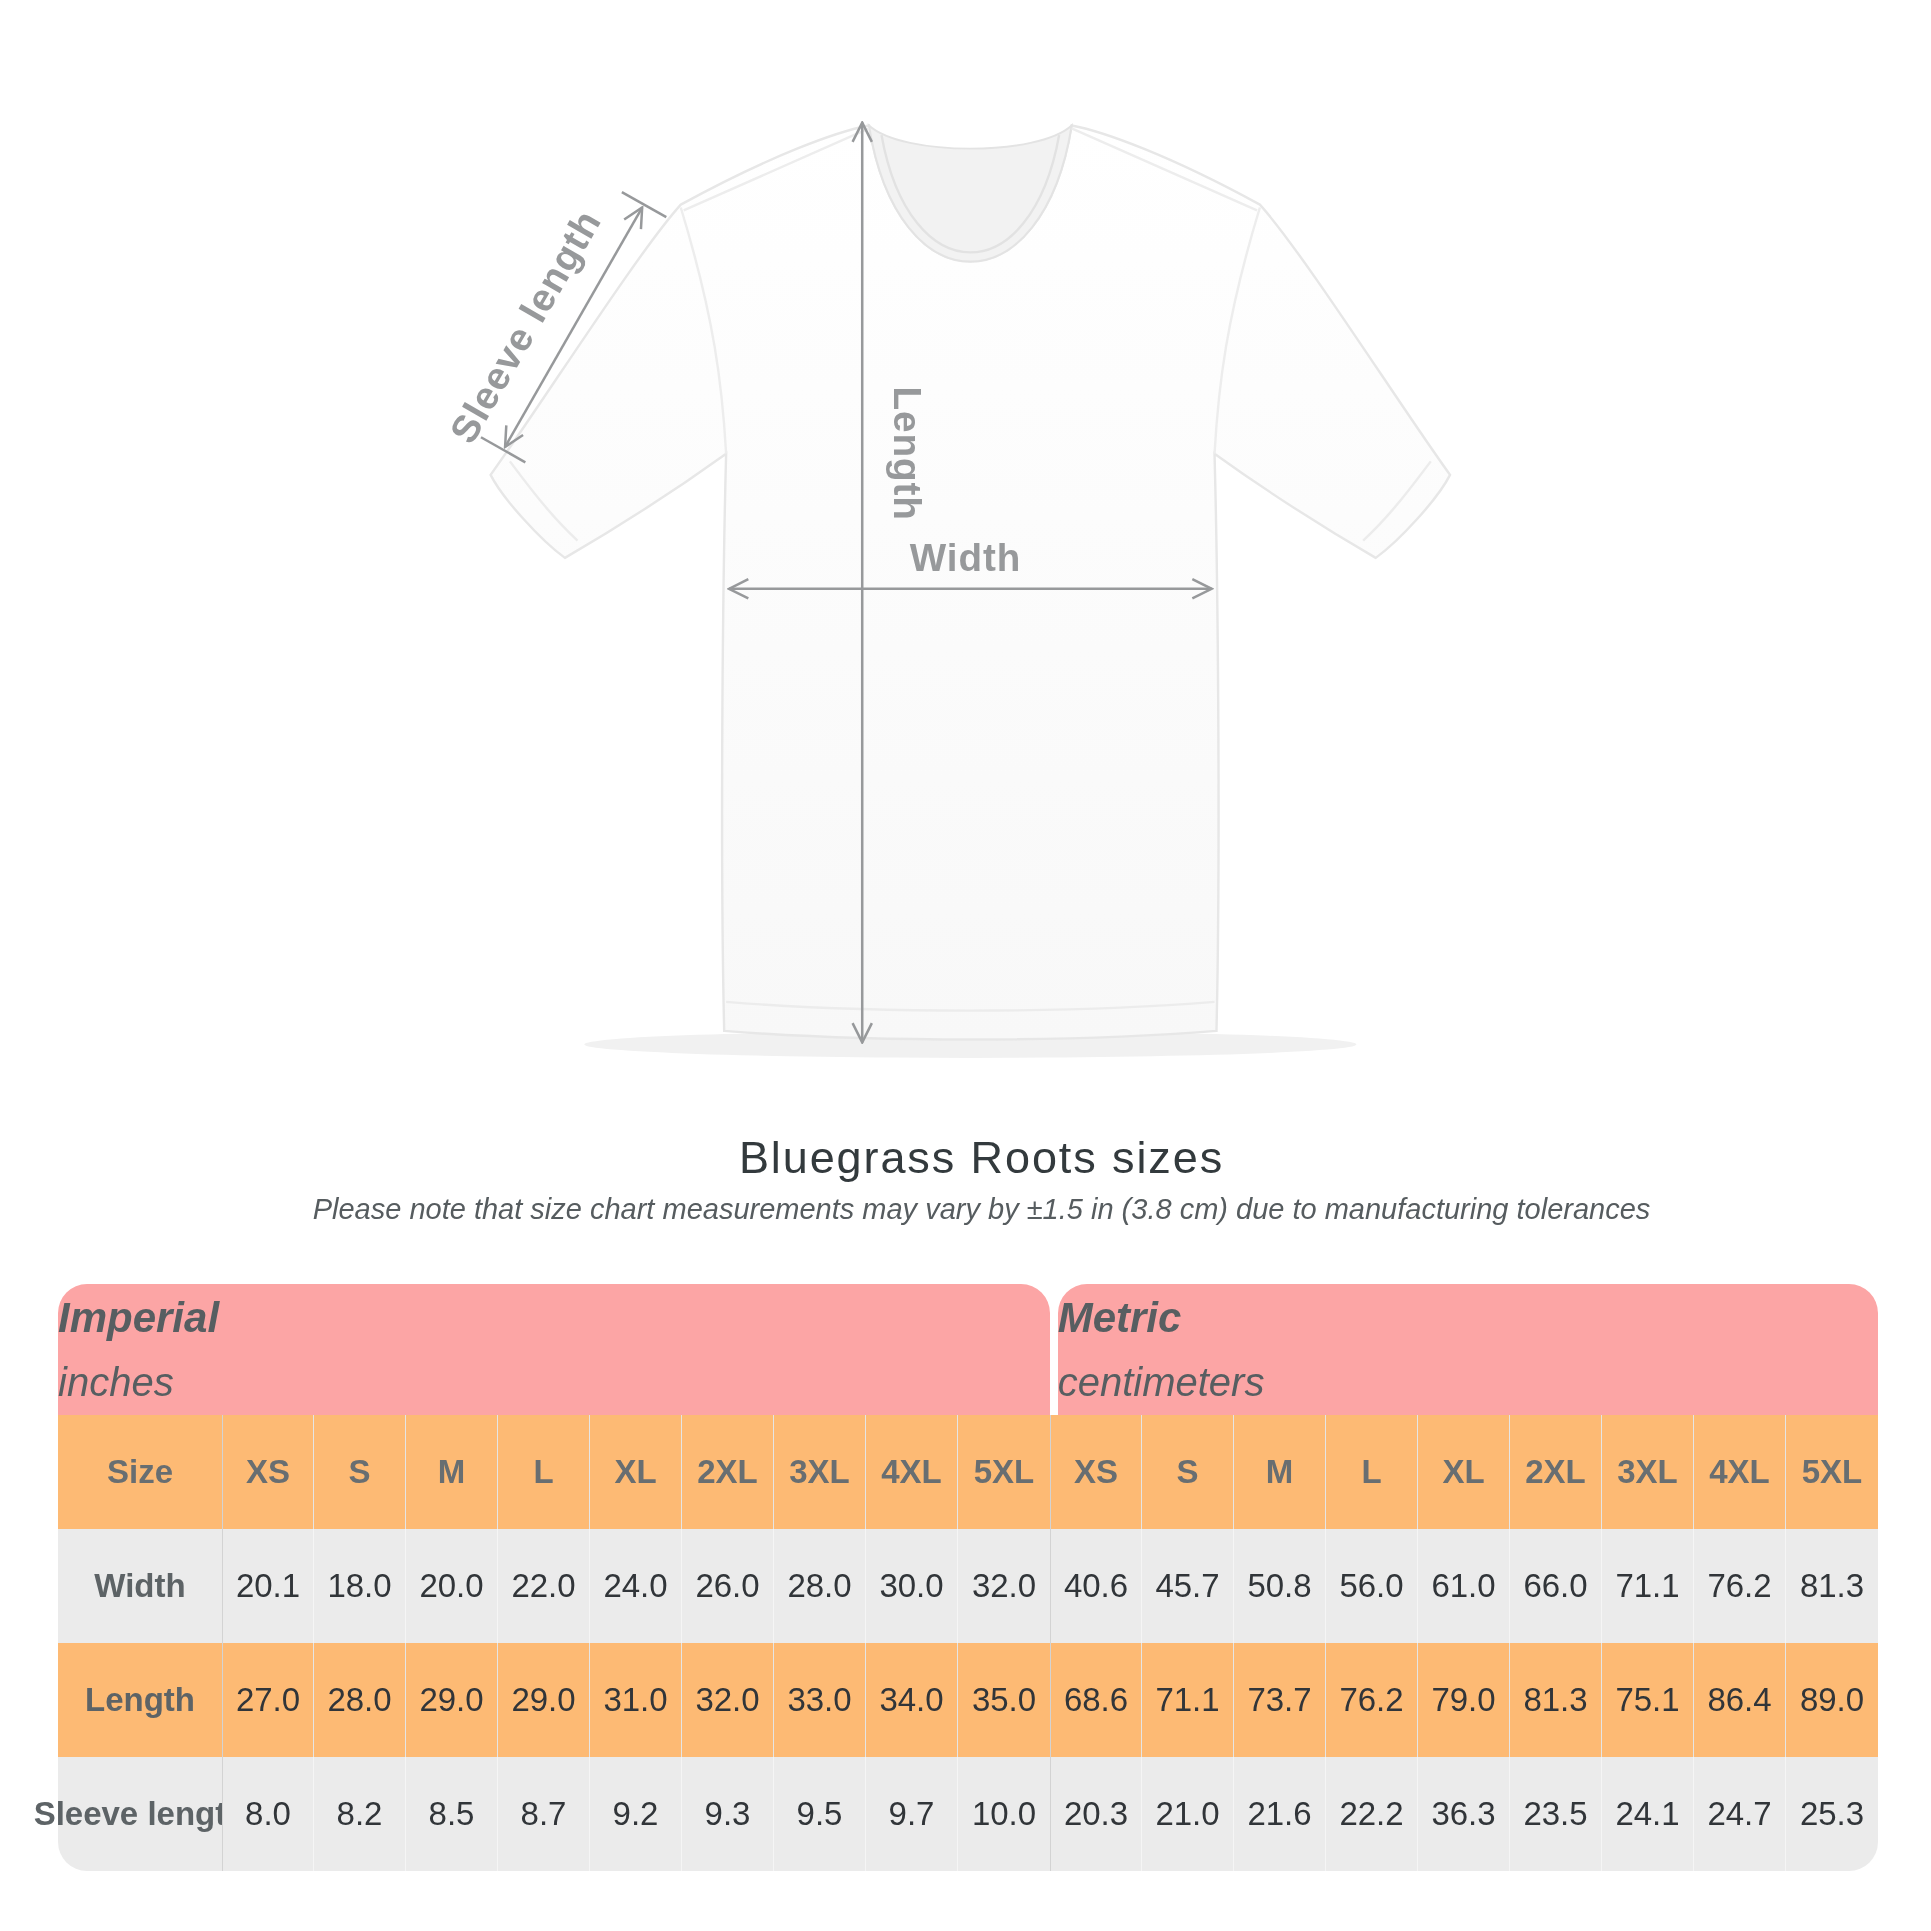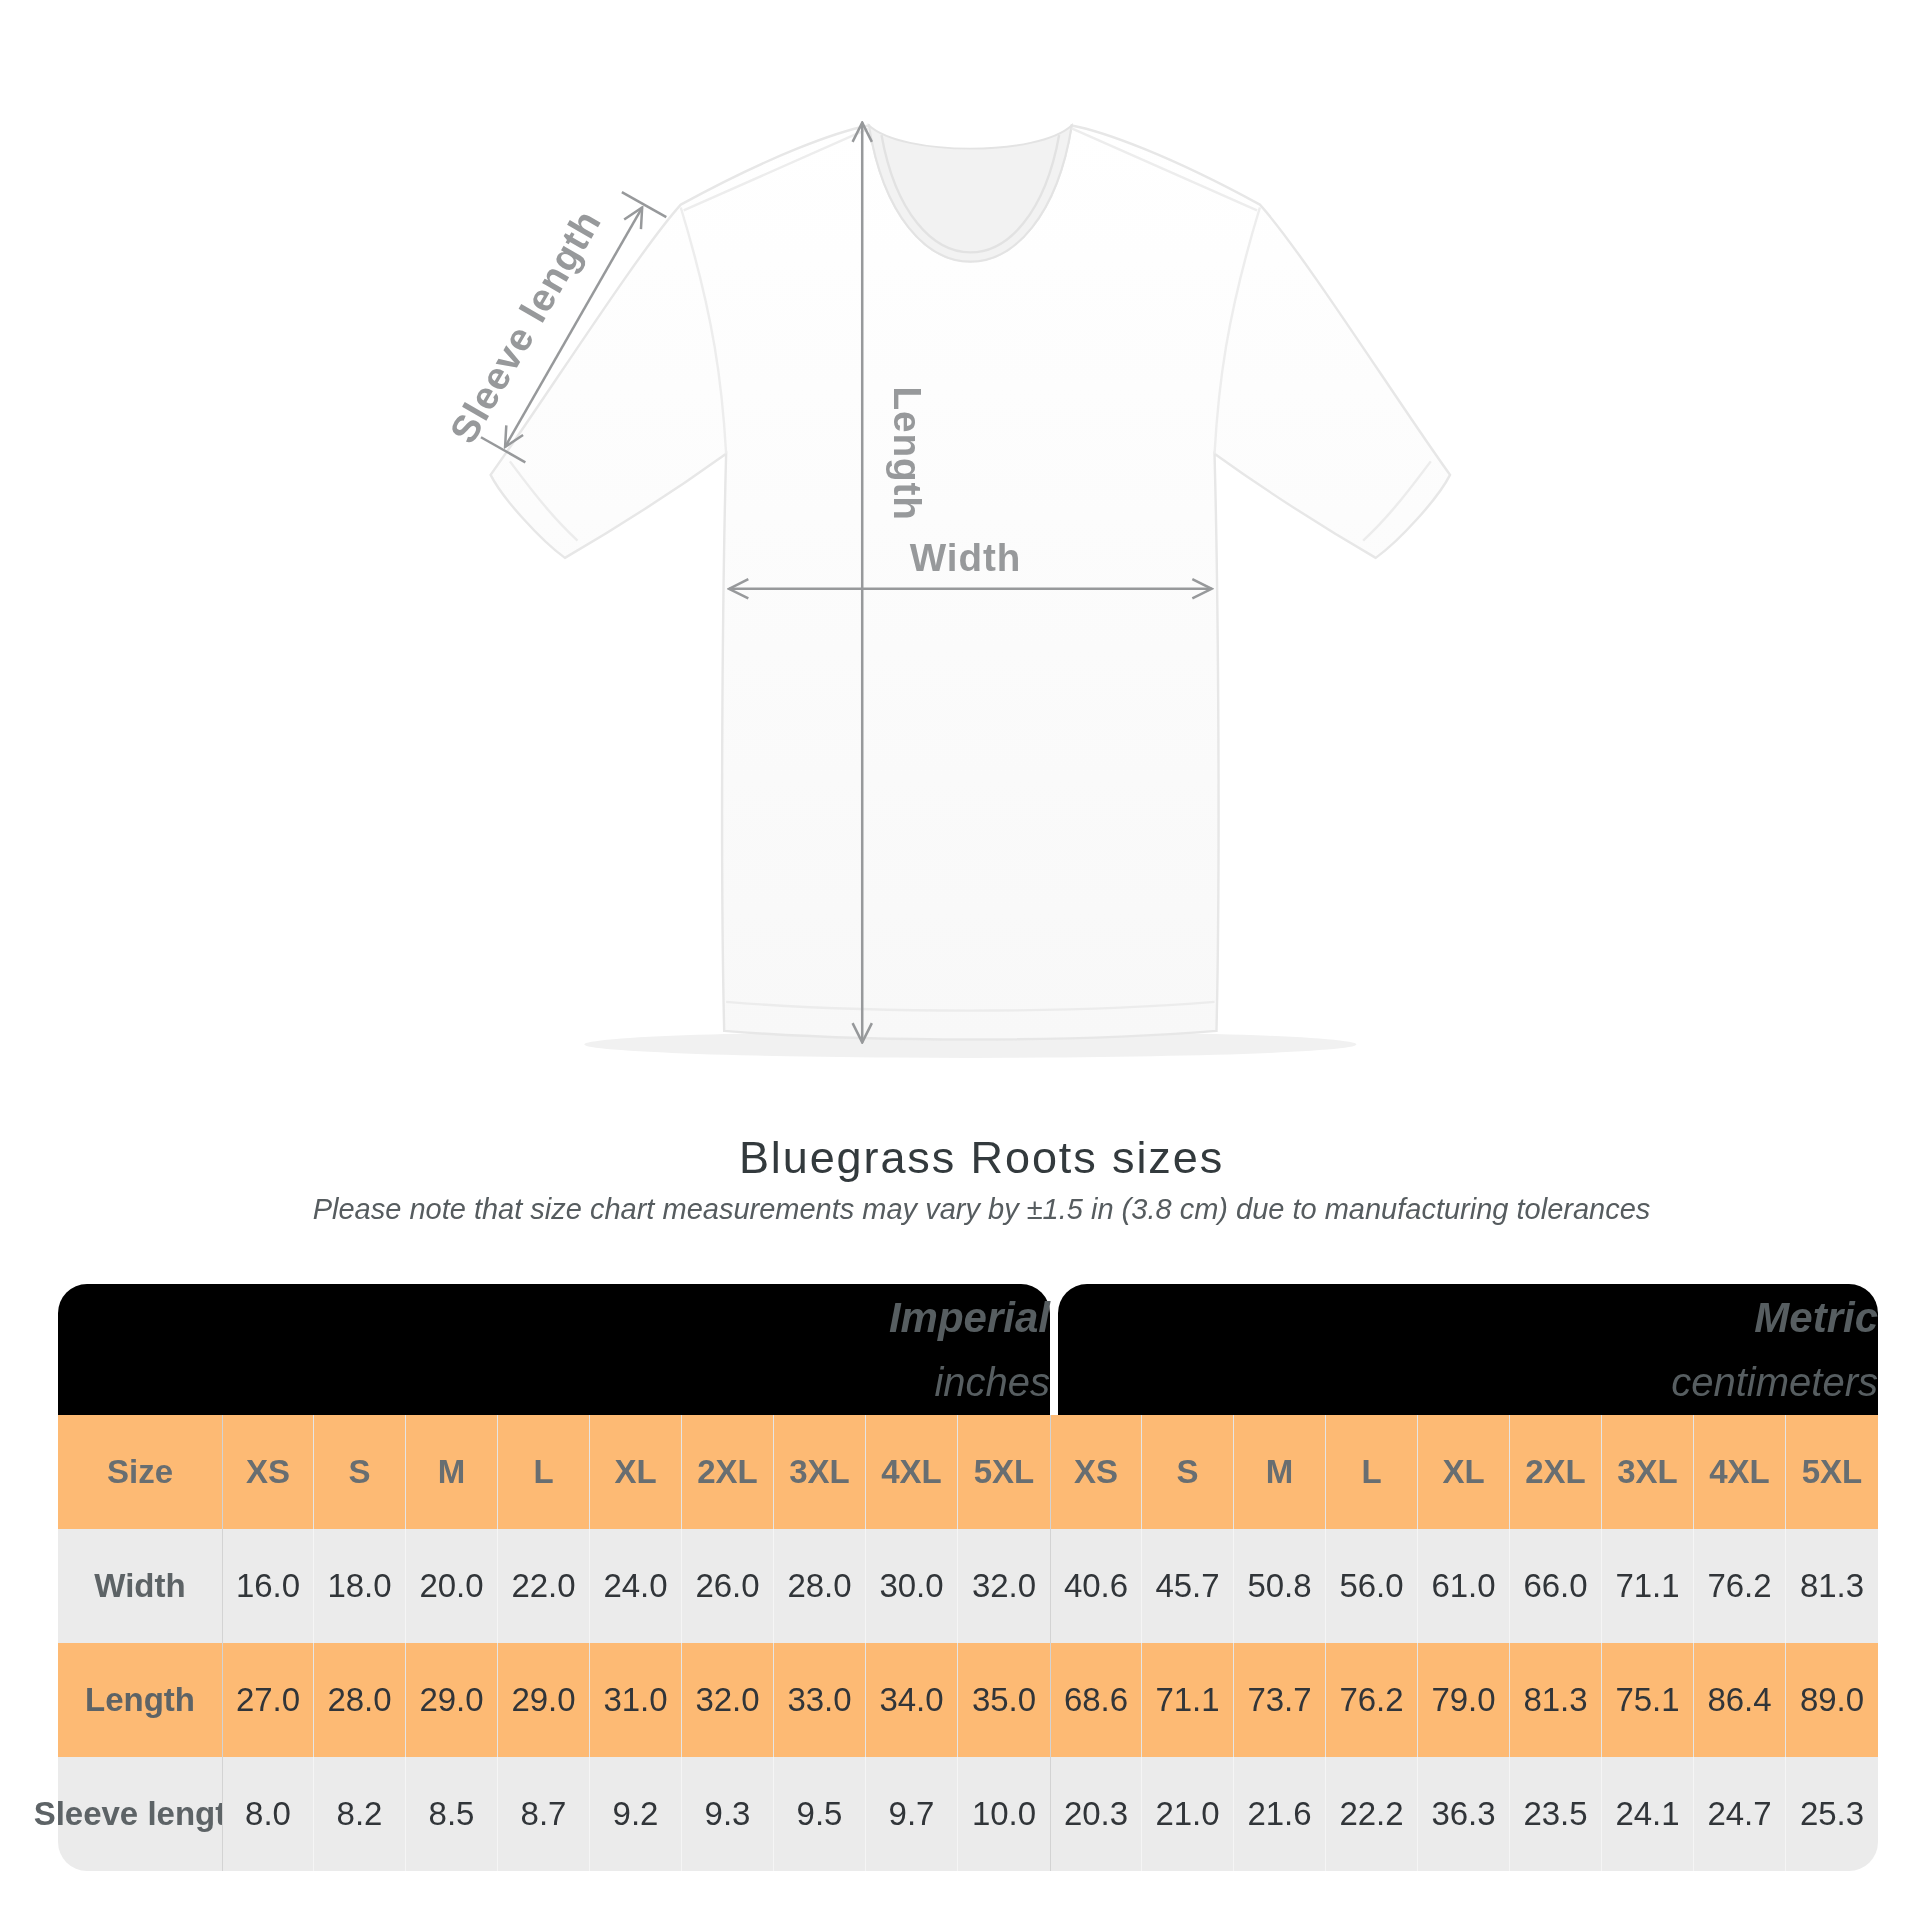--- a/index.html
+++ b/index.html
@@ -10,22 +10,22 @@
 
   
   .title{position:absolute;left:0;top:1135px;width:1931px;text-align:center;
          font-size:45px;line-height:46px;color:#333a3d;letter-spacing:1.9px;padding-left:16px;}
   .note{position:absolute;left:16px;top:1193px;width:1931px;text-align:center;
         font-style:italic;font-size:29px;color:#565c5f;}
 
   
   .card{position:absolute;left:58px;top:1284px;width:1820px;}
   .units{display:flex;height:131px;}
-  .band{background:#000000;border-radius:29px 29px 0 0;display:flex;flex-direction:column;
-        align-items:flex-end;justify-content:center;gap:18px;}
+  .band{background:#fca5a5;border-radius:29px 29px 0 0;display:flex;flex-direction:column;
+        align-items:flex-start;justify-content:center;gap:18px;}
   .band1{width:992px;margin-right:7.7px;}
   .band2{flex:1;}
   .unit-name{font-size:42px;font-weight:bold;font-style:italic;color:#575e61;}
   .unit-sub{font-size:40px;font-style:italic;color:#575e61;}
 
   .grid{display:grid;grid-template-columns:164px repeat(18,1fr);grid-auto-rows:114px;width:1820px;}
   .cell{display:flex;align-items:center;justify-content:center;font-size:33px;color:#313539;
         white-space:nowrap;}
   .cw{background:#fdba74;}
   .cg{background:#ebebeb;}
@@ -128,21 +128,21 @@
       <div class="cell cw hdr sepL sepR">XS</div>
       <div class="cell cw hdr sepR">S</div>
       <div class="cell cw hdr sepR">M</div>
       <div class="cell cw hdr sepR">L</div>
       <div class="cell cw hdr sepR">XL</div>
       <div class="cell cw hdr sepR">2XL</div>
       <div class="cell cw hdr sepR">3XL</div>
       <div class="cell cw hdr sepR">4XL</div>
       <div class="cell cw hdr">5XL</div>
       <div class="cell cg lbl">Width</div>
-      <div class="cell cg sepL sepR">16.0</div>
+      <div class="cell cg sepL sepR">20.1</div>
       <div class="cell cg sepR">18.0</div>
       <div class="cell cg sepR">20.0</div>
       <div class="cell cg sepR">22.0</div>
       <div class="cell cg sepR">24.0</div>
       <div class="cell cg sepR">26.0</div>
       <div class="cell cg sepR">28.0</div>
       <div class="cell cg sepR">30.0</div>
       <div class="cell cg">32.0</div>
       <div class="cell cg sepL sepR">40.6</div>
       <div class="cell cg sepR">45.7</div>

